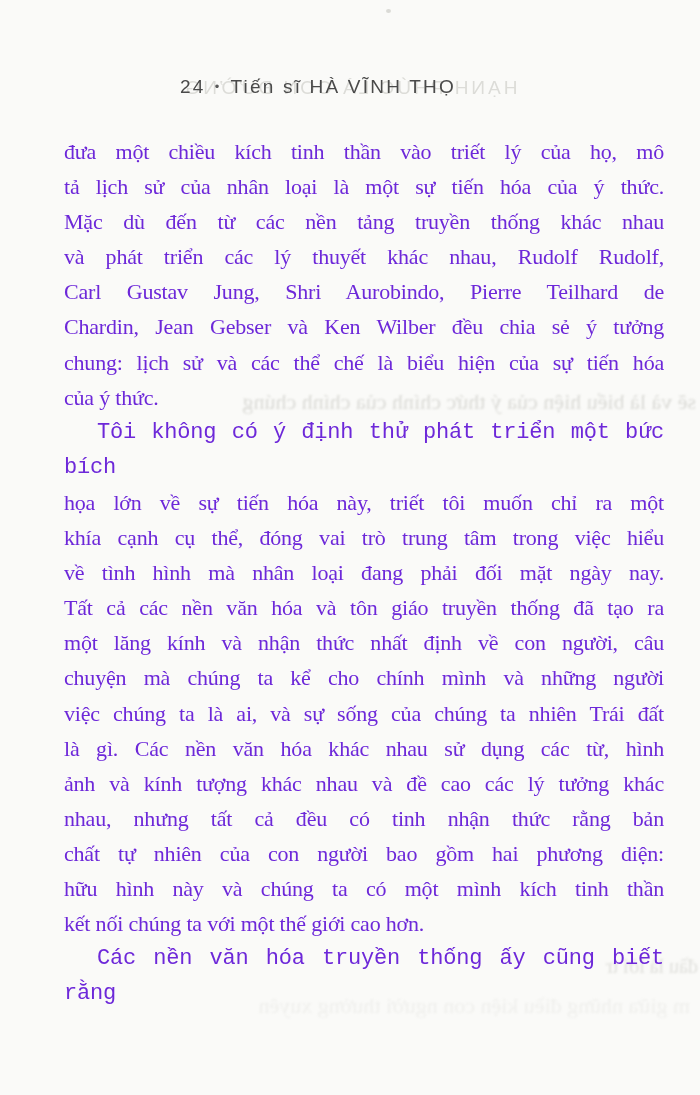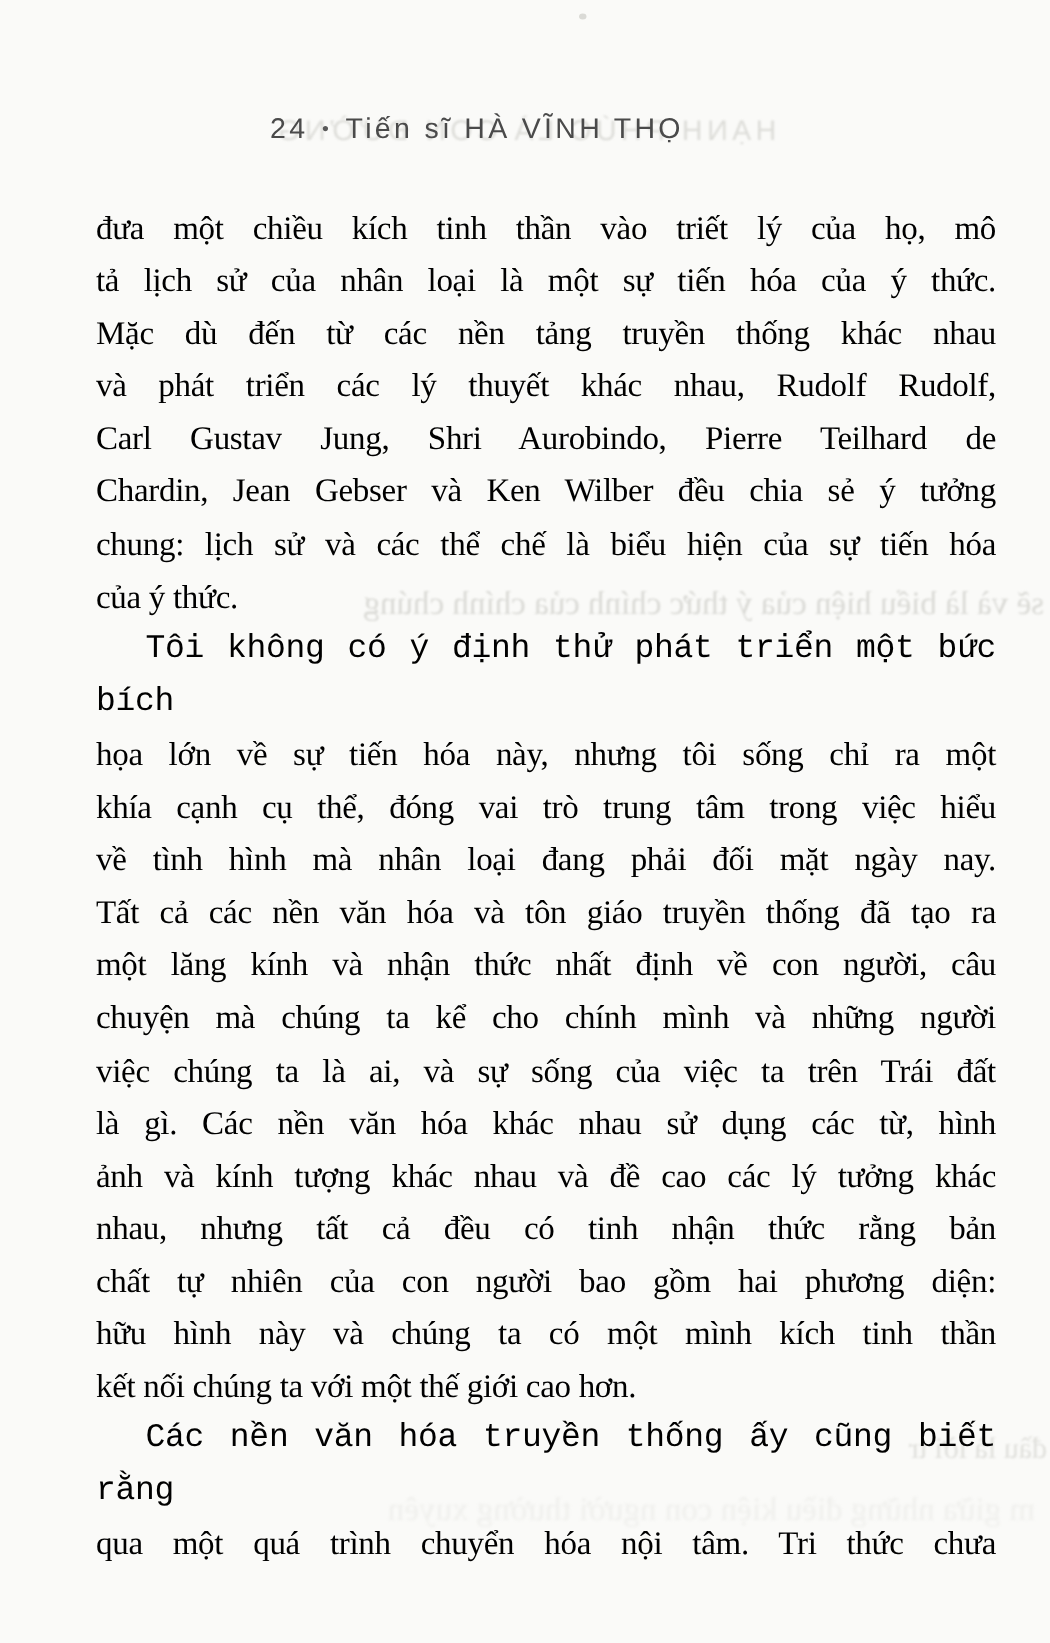--- a/index.html
+++ b/index.html
@@ -111,44 +111,43 @@
 <div class="ghost ghost-fragment">đầu là lời tr</div>
 
 <div class="ghost ghost-line-2">m giữa những điều kiện con người thường xuyên</div>
 
 <div class="speck"></div>
 
 <header class="page-header" style="color: rgb(74, 74, 74);">
   <span>24</span><span class="sep">•</span><span>Tiến sĩ HÀ VĨNH THỌ</span>
 </header>
 
-<main class="body-text" style="color: #000000;">
+<main class="body-text" style="color: #6d28d9;">
     <div class="para">
       <div class="line">đưa một chiều kích tinh thần vào triết lý của họ, mô</div>
       <div class="line">tả lịch sử của nhân loại là một sự tiến hóa của ý thức.</div>
       <div class="line">Mặc dù đến từ các nền tảng truyền thống khác nhau</div>
       <div class="line">và phát triển các lý thuyết khác nhau, Rudolf Rudolf,</div>
       <div class="line">Carl Gustav Jung, Shri Aurobindo, Pierre Teilhard de</div>
       <div class="line">Chardin, Jean Gebser và Ken Wilber đều chia sẻ ý tưởng</div>
       <div class="line">chung: lịch sử và các thể chế là biểu hiện của sự tiến hóa</div>
       <div class="line no-just">của ý thức.</div>
     </div>
     <div class="para">
       <div class="line first-indent">Tôi không có ý định thử phát triển một bức bích</div>
-      <div class="line">họa lớn về sự tiến hóa này, nhưng tôi sống chỉ ra một</div>
+      <div class="line">họa lớn về sự tiến hóa này, triết tôi muốn chỉ ra một</div>
       <div class="line">khía cạnh cụ thể, đóng vai trò trung tâm trong việc hiểu</div>
       <div class="line">về tình hình mà nhân loại đang phải đối mặt ngày nay.</div>
       <div class="line">Tất cả các nền văn hóa và tôn giáo truyền thống đã tạo ra</div>
       <div class="line">một lăng kính và nhận thức nhất định về con người, câu</div>
       <div class="line">chuyện mà chúng ta kể cho chính mình và những người</div>
-      <div class="line">việc chúng ta là ai, và sự sống của việc ta trên Trái đất</div>
+      <div class="line">việc chúng ta là ai, và sự sống của chúng ta nhiên Trái đất</div>
       <div class="line">là gì. Các nền văn hóa khác nhau sử dụng các từ, hình</div>
       <div class="line">ảnh và kính tượng khác nhau và đề cao các lý tưởng khác</div>
       <div class="line">nhau, nhưng tất cả đều có tinh nhận thức rằng bản</div>
       <div class="line">chất tự nhiên của con người bao gồm hai phương diện:</div>
       <div class="line">hữu hình này và chúng ta có một mình kích tinh thần</div>
       <div class="line no-just">kết nối chúng ta với một thế giới cao hơn.</div>
     </div>
     <div class="para">
       <div class="line first-indent">Các nền văn hóa truyền thống ấy cũng biết rằng</div>
-      <div class="line">qua một quá trình chuyển hóa nội tâm. Tri thức chưa</div>
     </div>
   </main>
 
 </body></html>

